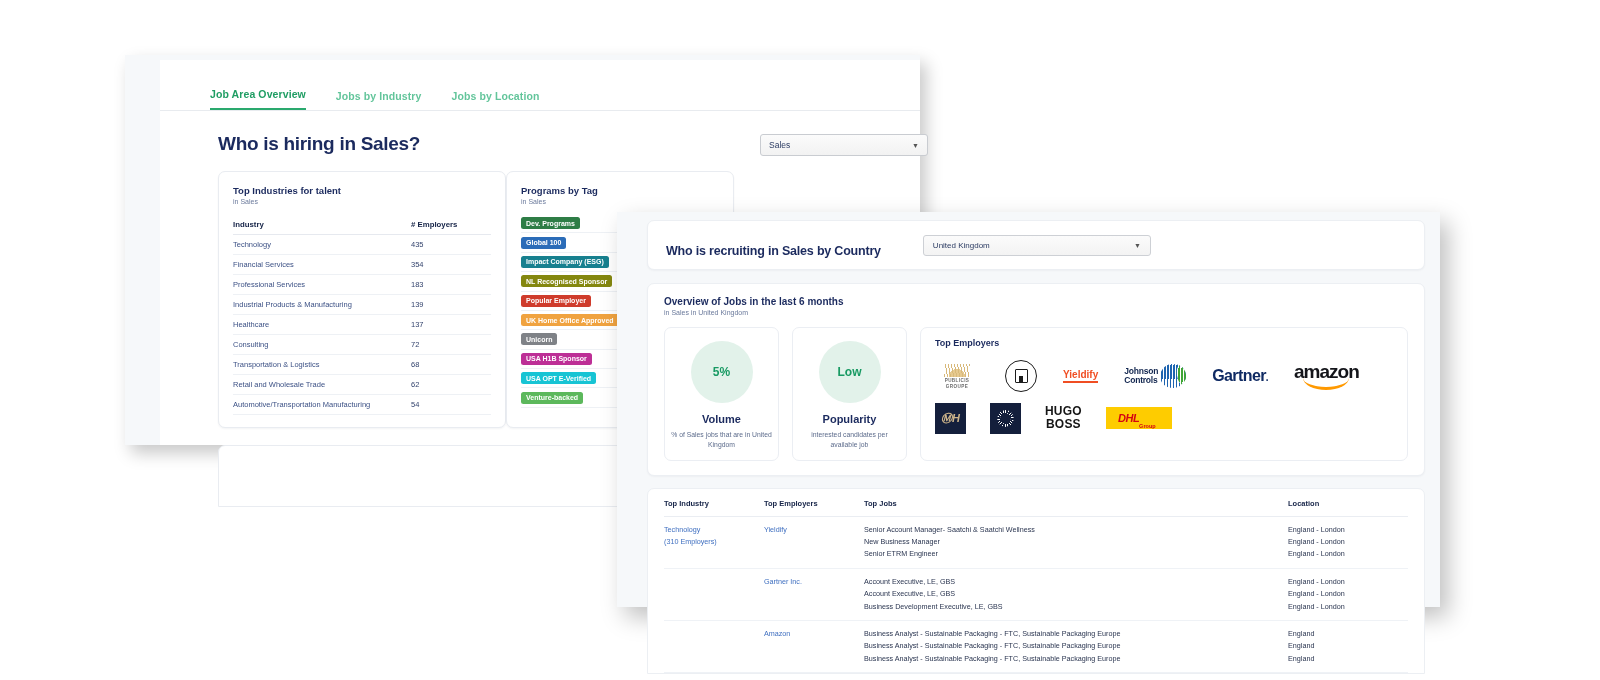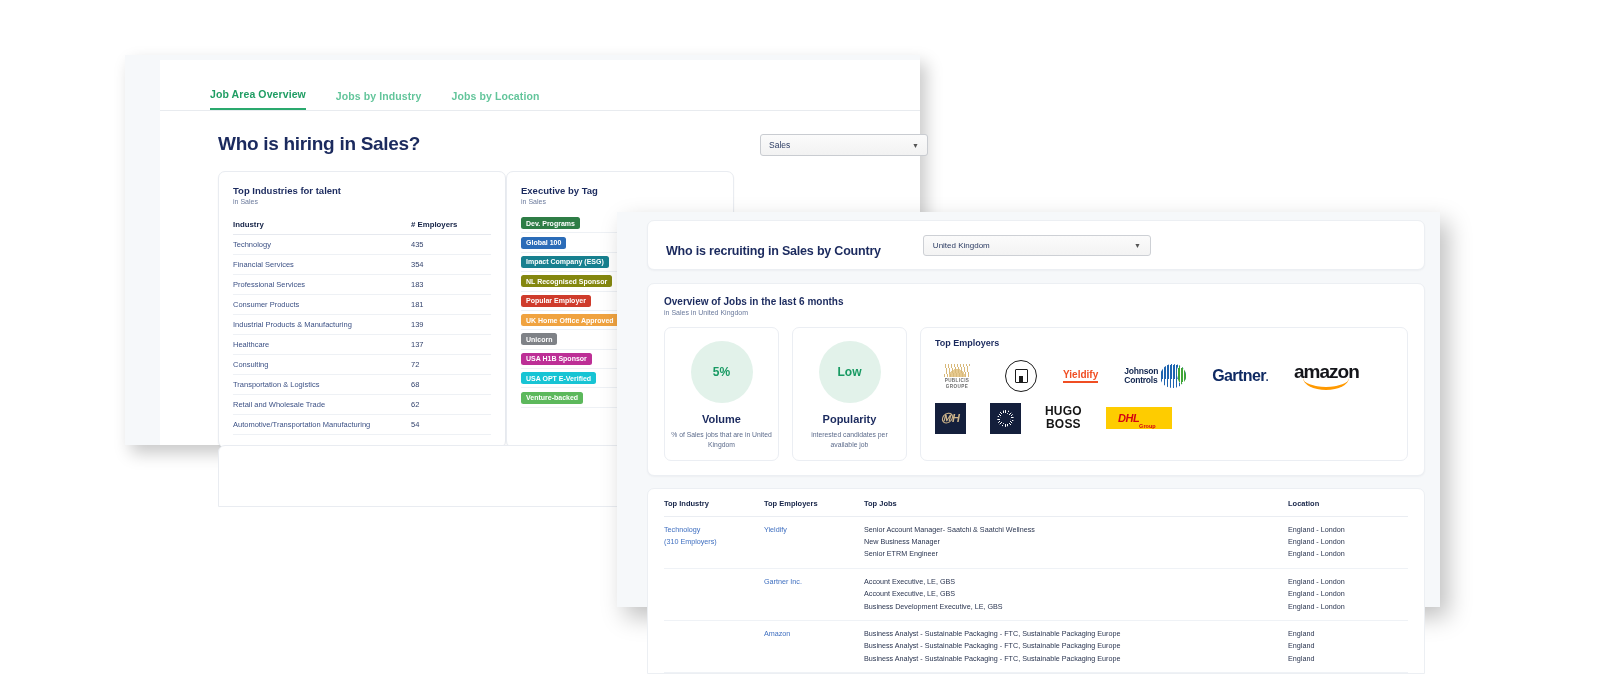--- a/index.html
+++ b/index.html
@@ -234,24 +234,20 @@
                 </tr>
                 <tr>
                   <td>Financial Services</td>
                   <td class="num">354</td>
                 </tr>
                 <tr>
                   <td>Professional Services</td>
                   <td class="num">183</td>
                 </tr>
                 <tr>
-                  <td>Consumer Products</td>
-                  <td class="num">181</td>
-                </tr>
-                <tr>
                   <td>Industrial Products &amp; Manufacturing</td>
                   <td class="num">139</td>
                 </tr>
                 <tr>
                   <td>Healthcare</td>
                   <td class="num">137</td>
                 </tr>
                 <tr>
                   <td>Consulting</td>
                   <td class="num">72</td>
@@ -266,21 +262,21 @@
                 </tr>
                 <tr>
                   <td>Automotive/Transportation Manufacturing</td>
                   <td class="num">54</td>
                 </tr>
               </tbody>
           </table>
         </div>
 
         <div class="card card-tags">
-          <div class="card-h">Executive by Tag</div>
+          <div class="card-h">Programs by Tag</div>
           <div class="card-sub">in Sales</div>
           <div class="tag-rows" id="tag-rows">
               <div class="tag-row">
                 <span class="tag" style="background: rgb(46, 125, 70);">Dev. Programs</span>
                 <span class="tag-count">243</span>
               </div>
               <div class="tag-row">
                 <span class="tag" style="background: rgb(43, 108, 184);">Global 100</span>
                 <span class="tag-count"></span>
               </div>

